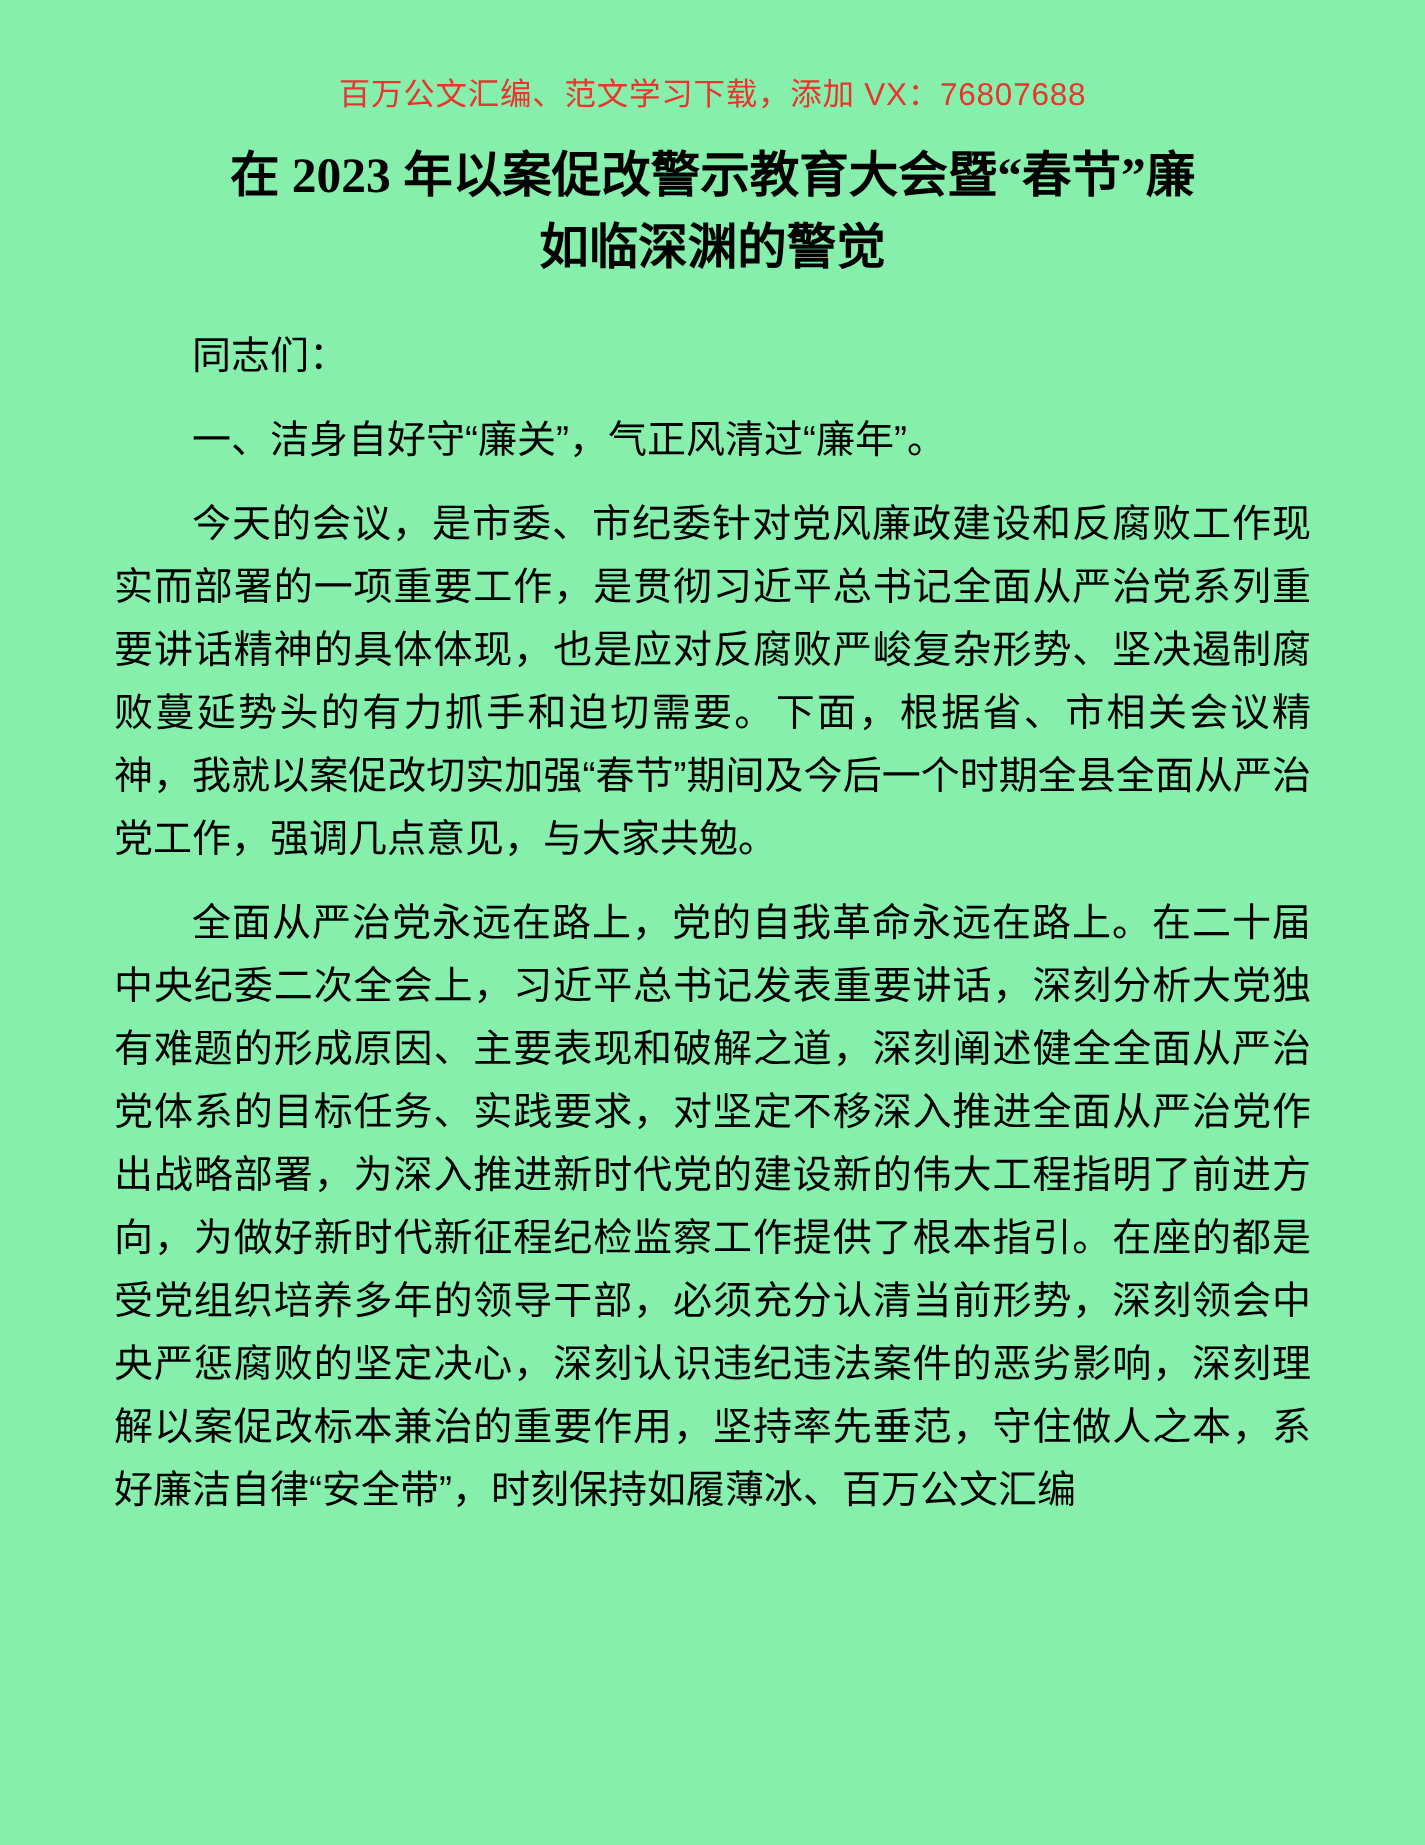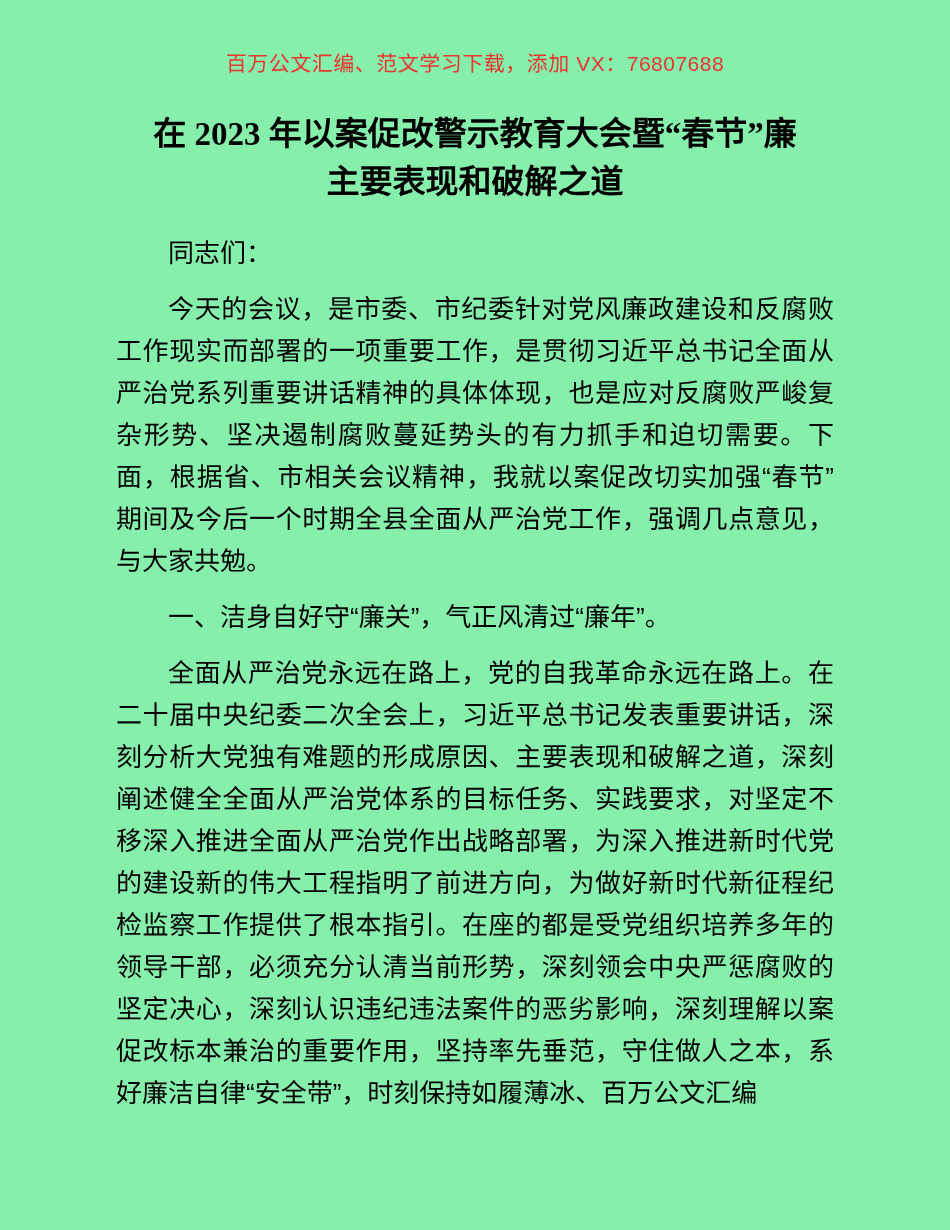--- a/index.html
+++ b/index.html
@@ -20,58 +20,58 @@
   .notice {
     margin-top: 50px;
     text-align: center;
     font-size: 21px;
     line-height: 28px;
     letter-spacing: 0.5px;
     color: #e8352e;
     font-family: "Liberation Sans", sans-serif;
   }
   .doc-title {
-    margin: 32px auto 0;
+    margin: 16px auto 0;
     padding: 0 60px;
     text-align: center;
     font-family: "Liberation Serif", serif;
     font-weight: bold;
     font-size: 33px;
     line-height: 48px;
     color: #000000;
   }
   .doc-title .title-line {
     display: block;
   }
   .content {
     margin-top: 26px;
-    padding: 0 116px;
+    padding: 0 76px;
     font-size: 26px;
     line-height: 42px;
     text-align: justify;
     text-justify: inter-ideograph;
     color: #000000;
   }
   .content p {
     margin: 0 0 14px 0;
     text-indent: 2em;
   }
 </style>
 </head>
 <body>
 
 <div class="page">
 
   <div class="notice">百万公文汇编、范文学习下载，添加 VX：76807688</div>
 
   <h1 class="doc-title">
     <span class="title-line">在 2023 年以案促改警示教育大会暨“春节”廉</span>
-    <span class="title-line">主要表现和破解之道</span>
+    <span class="title-line">如临深渊的警觉</span>
   </h1>
 
   <div class="content">
     <p>同志们：</p>
+    <p>一、洁身自好守“廉关”，气正风清过“廉年”。</p>
     <p>今天的会议，是市委、市纪委针对党风廉政建设和反腐败工作现实而部署的一项重要工作，是贯彻习近平总书记全面从严治党系列重要讲话精神的具体体现，也是应对反腐败严峻复杂形势、坚决遏制腐败蔓延势头的有力抓手和迫切需要。下面，根据省、市相关会议精神，我就以案促改切实加强“春节”期间及今后一个时期全县全面从严治党工作，强调几点意见，与大家共勉。</p>
-    <p>一、洁身自好守“廉关”，气正风清过“廉年”。</p>
     <p>全面从严治党永远在路上，党的自我革命永远在路上。在二十届中央纪委二次全会上，习近平总书记发表重要讲话，深刻分析大党独有难题的形成原因、主要表现和破解之道，深刻阐述健全全面从严治党体系的目标任务、实践要求，对坚定不移深入推进全面从严治党作出战略部署，为深入推进新时代党的建设新的伟大工程指明了前进方向，为做好新时代新征程纪检监察工作提供了根本指引。在座的都是受党组织培养多年的领导干部，必须充分认清当前形势，深刻领会中央严惩腐败的坚定决心，深刻认识违纪违法案件的恶劣影响，深刻理解以案促改标本兼治的重要作用，坚持率先垂范，守住做人之本，系好廉洁自律“安全带”，时刻保持如履薄冰、百万公文汇编</p>
   </div>
 
 </div>
 
 </body></html>

